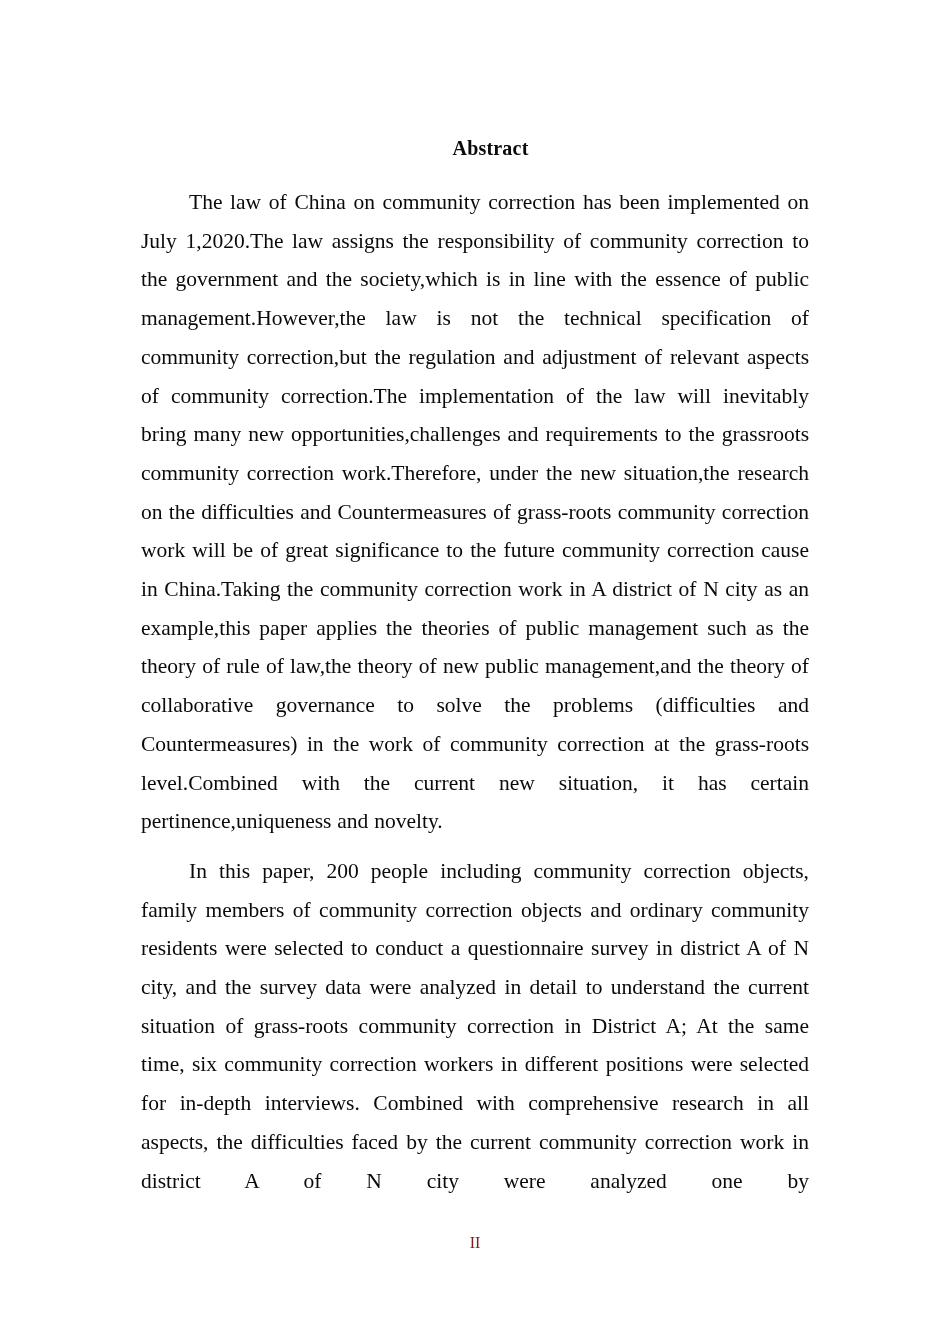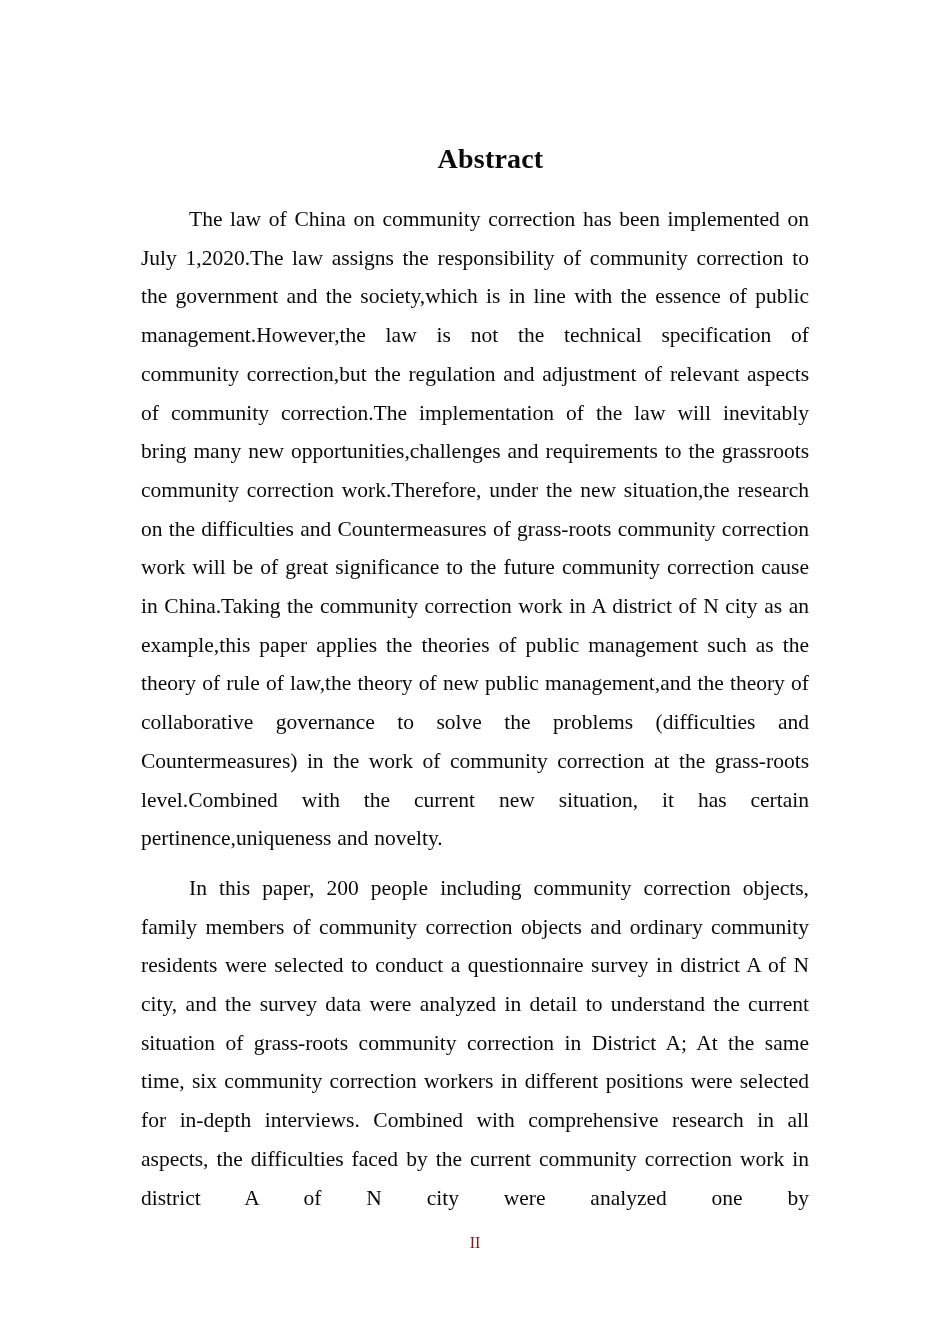--- a/index.html
+++ b/index.html
@@ -17,32 +17,32 @@
     color: #0a0a0a;
   }
 
   
   .doc-title {
     position: absolute;
     left: 0;
     right: 0;
     top: 124px;
     text-align: center;
-    font-size: 28px;
+    font-size: 20px;
     font-weight: bold;
     letter-spacing: 0.2px;
     font-family: "Liberation Serif", "DejaVu Serif", serif;
     padding-left: 31px;
   }
 
   
   .body-col {
     position: absolute;
     left: 141px;
-    top: 200px;
+    top: 183px;
     width: 668px;
   }
   .para {
     margin: 0 0 0 0;
     font-size: 21.5px;
     line-height: 38.7px;
     text-align: justify;
     text-justify: inter-word;
     text-indent: 48px;
     word-spacing: 0.5px;

